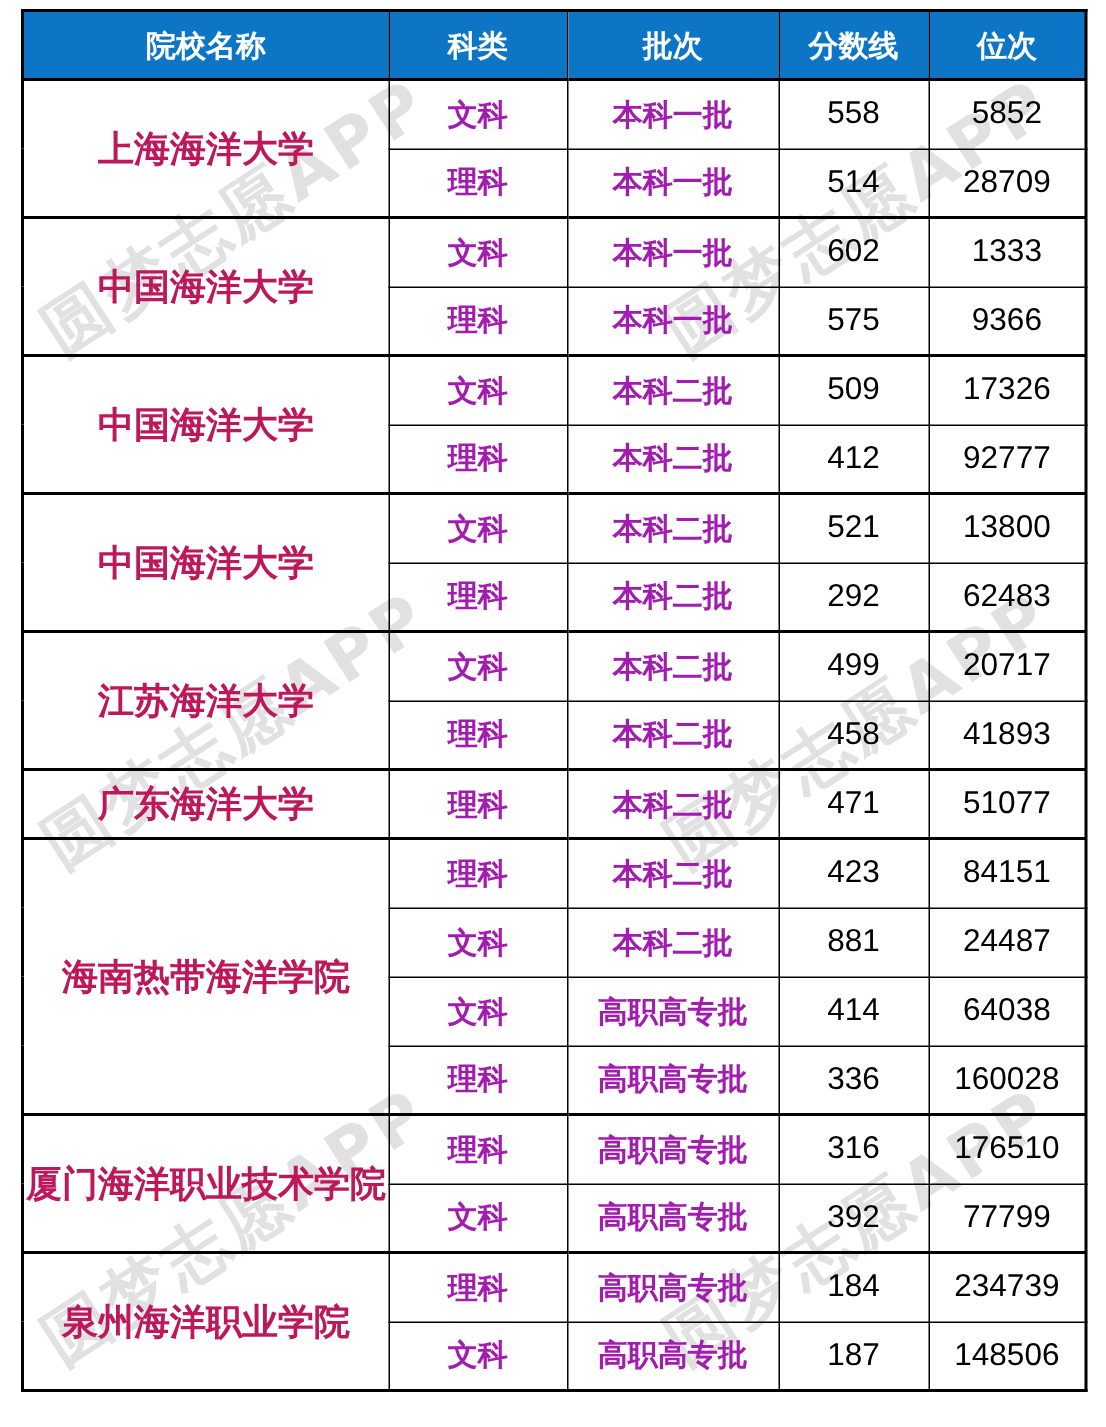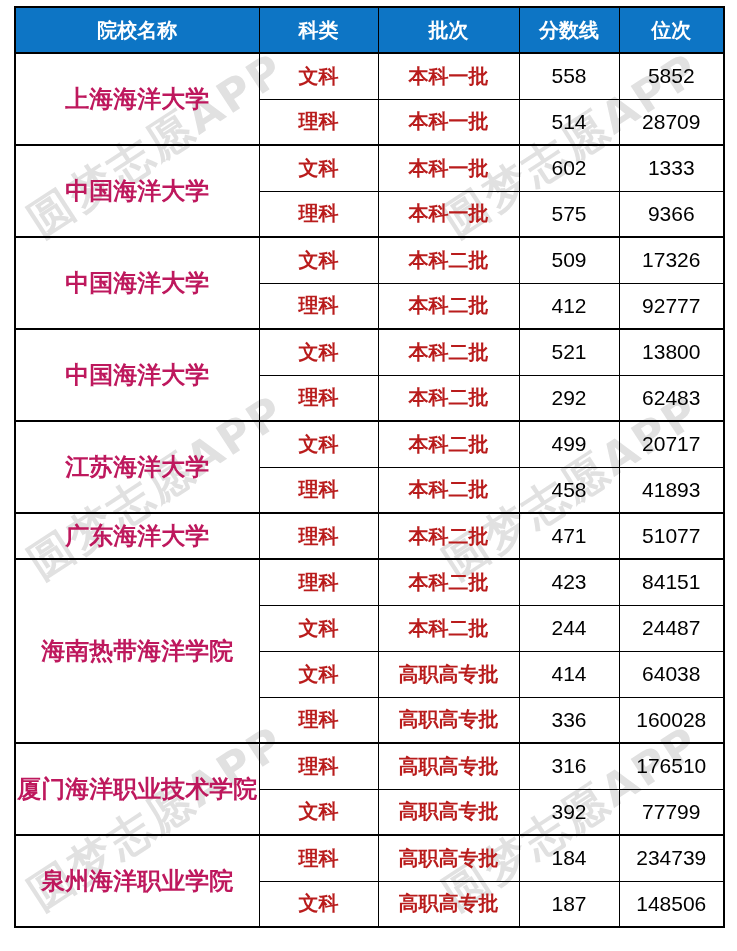--- a/index.html
+++ b/index.html
@@ -65,21 +65,21 @@
   }
   tr.group-start td { border-top: 2px solid var(--border-color, #000); }
   td.college {
     font-size: 24px;
     font-weight: bold;
     color: #be185d;
   }
   td.subject, td.batch {
     font-size: 20px;
     font-weight: bold;
-    color: #b91c1c;
+    color: #a21caf;
   }
   td.score, td.rank {
     font-size: 21px;
     font-weight: normal;
     font-family: "Liberation Sans", "DejaVu Sans", sans-serif;
     color: #000;
     margin-top: 12px;
   }
 </style>
 </head>
@@ -189,21 +189,21 @@
         <tr class="group-start">
           <td rowspan="4" class="college">海南热带海洋学院</td>
           <td class="subject">理科</td>
           <td class="batch">本科二批</td>
           <td class="score">423</td>
           <td class="rank">84151</td>
         </tr>
         <tr>
           <td class="subject">文科</td>
           <td class="batch">本科二批</td>
-          <td class="score">244</td>
+          <td class="score">881</td>
           <td class="rank">24487</td>
         </tr>
         <tr>
           <td class="subject">文科</td>
           <td class="batch">高职高专批</td>
           <td class="score">414</td>
           <td class="rank">64038</td>
         </tr>
         <tr>
           <td class="subject">理科</td>

